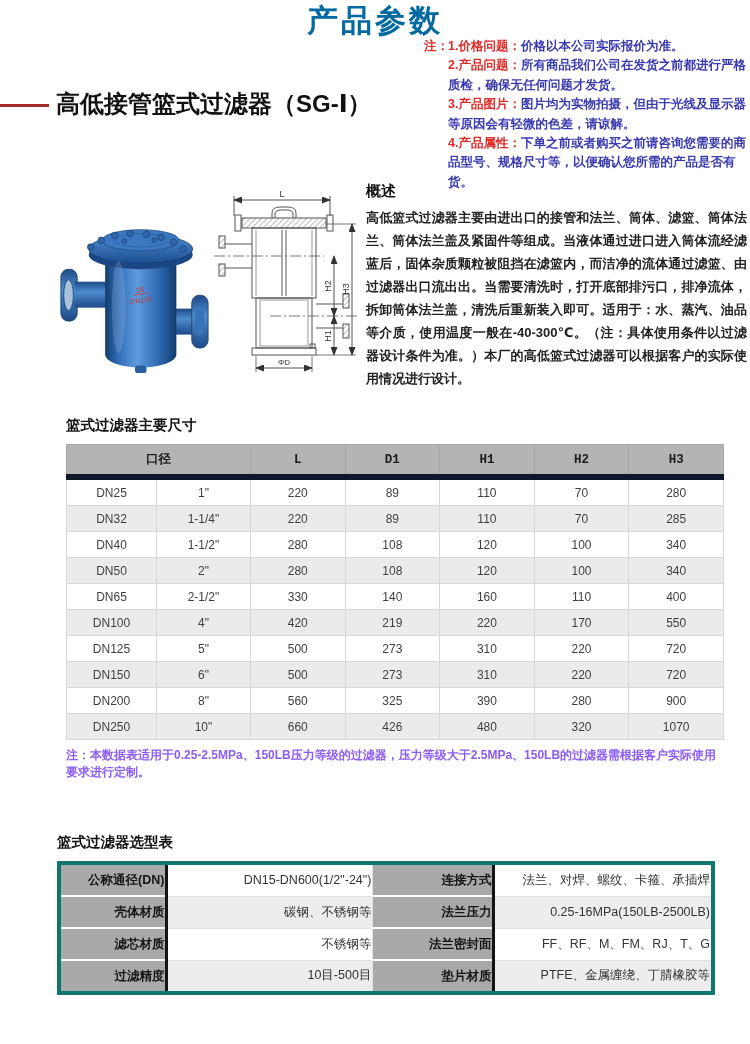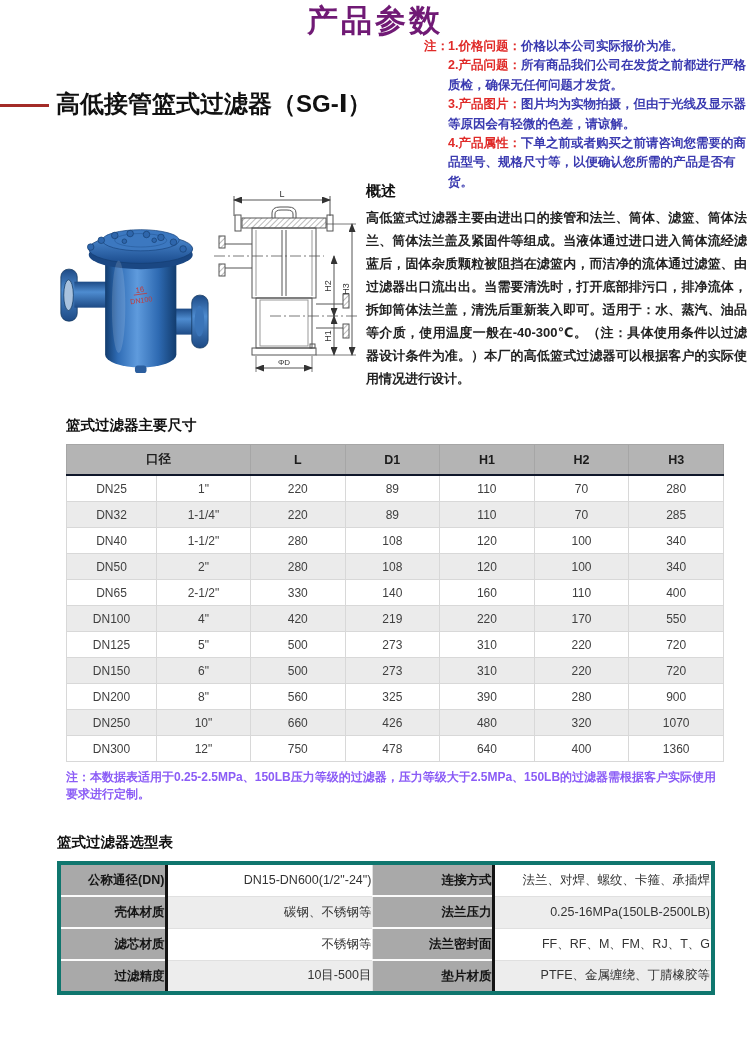--- a/index.html
+++ b/index.html
@@ -1,21 +1,21 @@
 <!DOCTYPE html>
 <html lang="zh"><head>
 <meta charset="utf-8">
 <style>
   html,body{margin:0;padding:0;background:#fff;}
   body{width:750px;height:1044px;position:relative;overflow:hidden;
        font-family:"Liberation Sans","DejaVu Sans",sans-serif;color:#1a1a1a;}
 
   
   .main-title{position:absolute;top:0;left:0;width:750px;text-align:center;
-              font-size:31px;font-weight:bold;letter-spacing:3px;color:#701a75;}
+              font-size:31px;font-weight:bold;letter-spacing:3px;color:#0369a1;}
   .notes{position:absolute;left:424px;top:37px;width:324px;
          font-size:12.5px;line-height:19.4px;font-weight:600;}
   .notes-prefix{position:absolute;left:0;top:0;color:#e02a28;}
   .notes-list{padding-left:24px;}
   .note-label{color:#e02a28;}
   .note-text{color:#3a3ab0;}
 
   
   .title-dash{position:absolute;left:0;top:104px;width:49px;height:3px;background:#a32b27;}
   .product-title{position:absolute;left:56px;top:88px;font-size:24px;font-weight:bold;color:#111;}
@@ -30,21 +30,21 @@
   .overview p{margin:0;font-size:13px;line-height:23px;font-weight:600;
               text-align:justify;color:#222;}
 
   
   .dims-section{position:absolute;left:57px;top:416px;width:658px;margin-left:9px;}
   .table-title{font-size:14.5px;font-weight:bold;color:#111;margin:0 0 9px 0;}
   table.dims{width:100%;border-collapse:collapse;text-align:center;font-size:12px;
              color:#3f3f3f;border:1px solid #c5c5c5;}
   table.dims thead th{background:#b4b4b4;color:#1c1c1c;font-weight:bold;font-size:12.5px;
              height:27px;border:1px solid #a6a6a6;}
-  table.dims thead tr{border-bottom:2px solid #0f172a;}
+  table.dims thead tr{border-bottom:6px solid #0f172a;font-family:Liberation Mono, monospace;}
   table.dims tbody td{height:23px;border:1px solid #d8d8d8;background:#fff;}
   table.dims tbody tr:nth-child(even) td{background:#ebebeb;}
   .dims-note{margin-top:7px;font-size:12px;font-weight:bold;color:#8b5cf6;}
 
   
   .sel-section{position:absolute;left:57px;top:833px;width:658px;}
   table.sel{width:100%;border-collapse:collapse;text-align:right;font-size:12.5px;
             border:4px solid #0f766e;table-layout:fixed;}
   table.sel td{height:28px;}
   td.sel-label{background:#a9a9a9;color:#151515;font-weight:bold;
@@ -321,29 +321,20 @@
         </tr>
         <tr>
           <td>DN250</td>
           <td>10"</td>
           <td>660</td>
           <td>426</td>
           <td>480</td>
           <td>320</td>
           <td>1070</td>
         </tr>
-        <tr>
-          <td>DN300</td>
-          <td>12"</td>
-          <td>750</td>
-          <td>478</td>
-          <td>640</td>
-          <td>400</td>
-          <td>1360</td>
-        </tr>
       </tbody>
   </table>
   <div class="dims-note">注：本数据表适用于0.25-2.5MPa、150LB压力等级的过滤器，压力等级大于2.5MPa、150LB的过滤器需根据客户实际使用要求进行定制。</div>
 </div>
 
 <div class="sel-section">
   <div class="table-title">篮式过滤器选型表</div>
   <table class="sel">
     <colgroup>
       <col style="width:16.5%">

